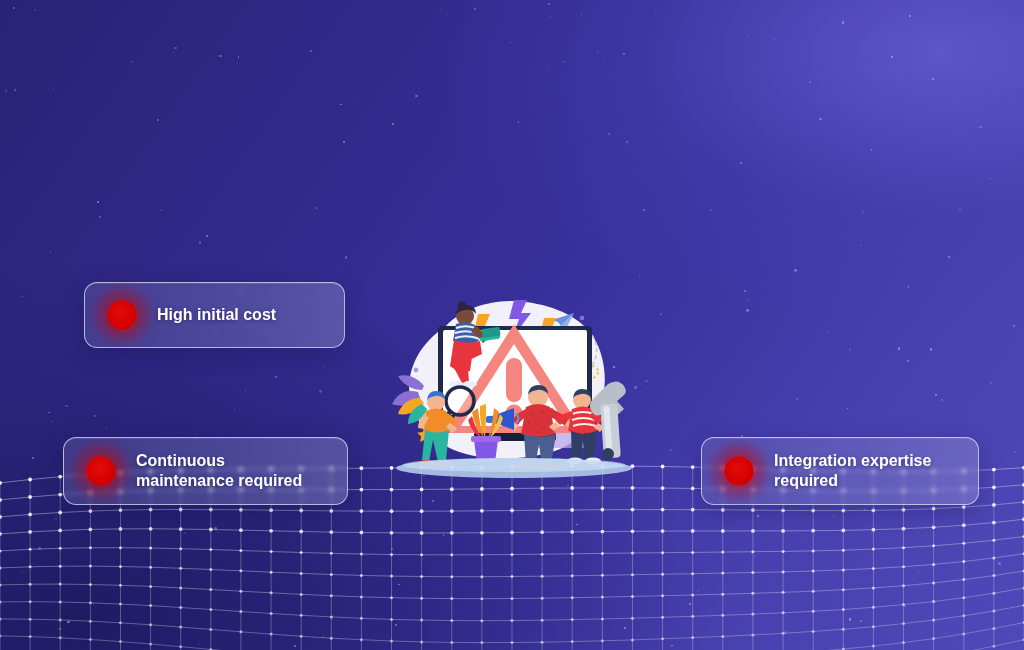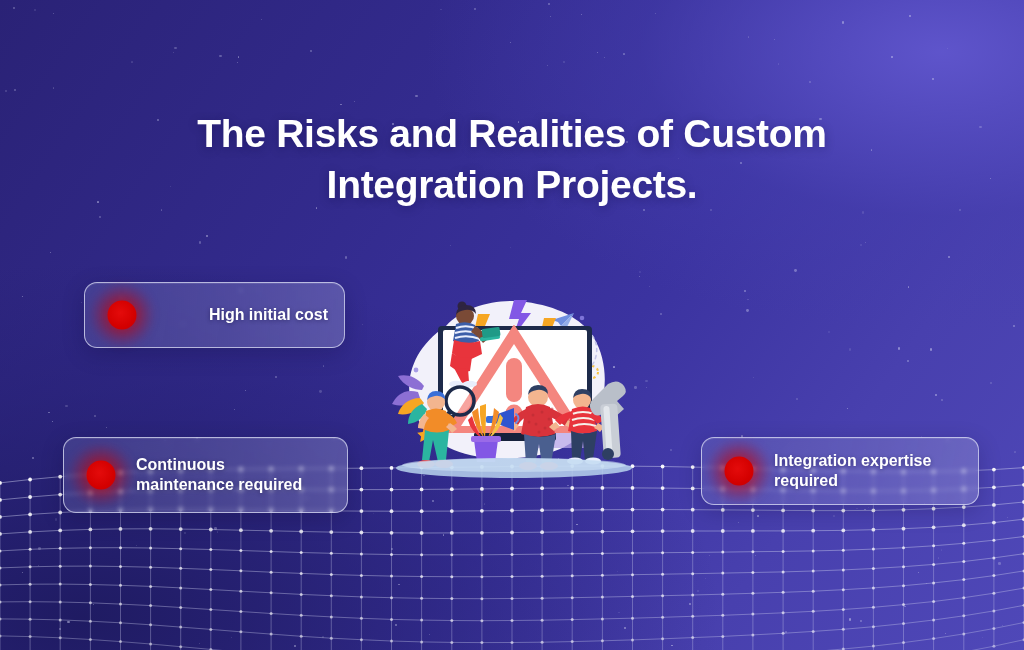--- a/index.html
+++ b/index.html
@@ -81,24 +81,24 @@
     color:#ffffff;
     font-size:16px;
     font-weight:bold;
     line-height:20px;
     text-shadow:0 1px 4px rgba(10,6,40,0.40);
     white-space:pre-line;
   }
 
   #card-1 { left:84px;  top:282px; width:261px; height:66px; }
   #card-2 { left:701px; top:282px; width:262px; height:66px; }
-  #card-3 { left:63px;  top:437px; width:285px; height:76px; }
+  #card-3 { left:63px;  top:437px; width:285px; height:68px; }
   #card-4 { left:701px; top:437px; width:278px; height:68px; }
 
-  #card-1 .card-text { text-align:right; flex:1; }
+  #card-1 .card-text { text-align:left; flex:1; }
 
   
   #illustration {
     position:absolute;
     left:386px; top:296px;
     width:258px; height:200px;
   }
 </style>
 </head>
 <body>
@@ -681,24 +681,20 @@
       <circle cx="1024.0" cy="169.2" r="1.9" fill="#ffffff" opacity="0.80"></circle>
       <circle cx="1024.0" cy="186.5" r="1.5" fill="#ffffff" opacity="0.75"></circle>
       <circle cx="1024.0" cy="203.7" r="1.5" fill="#ffffff" opacity="0.70"></circle>
       <circle cx="1024.0" cy="220.9" r="1.5" fill="#ffffff" opacity="0.65"></circle>
       <circle cx="1024.0" cy="238.1" r="1.5" fill="#ffffff" opacity="0.60"></circle>
       <circle cx="1024.0" cy="255.3" r="1.5" fill="#ffffff" opacity="0.55"></circle>
       <circle cx="1024.0" cy="272.5" r="1.5" fill="#ffffff" opacity="0.50"></circle>
       <circle cx="1024.0" cy="289.7" r="1.5" fill="#ffffff" opacity="0.45"></circle>
     </svg>
 
-  <h1 id="title">
-    <span class="l">The Risks and Realities of Custom</span>
-    <span class="l">Integration Projects.</span>
-  </h1>
 
   <div class="card" id="card-1">
     <div class="dot-wrap">
       <div class="dot-glow"></div>
       <div class="dot-core"></div>
     </div>
     <div class="card-text">High initial cost</div>
   </div>
 
 

